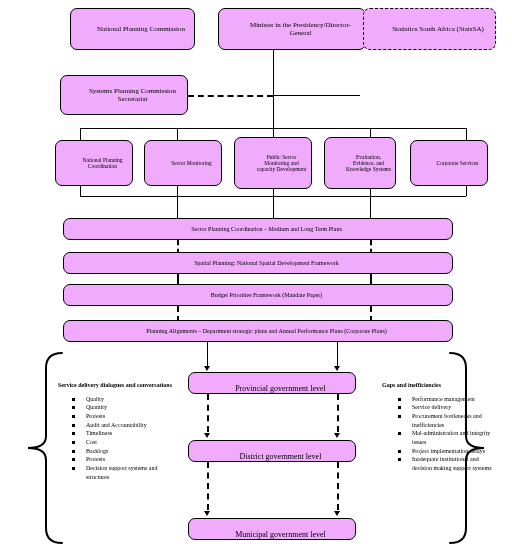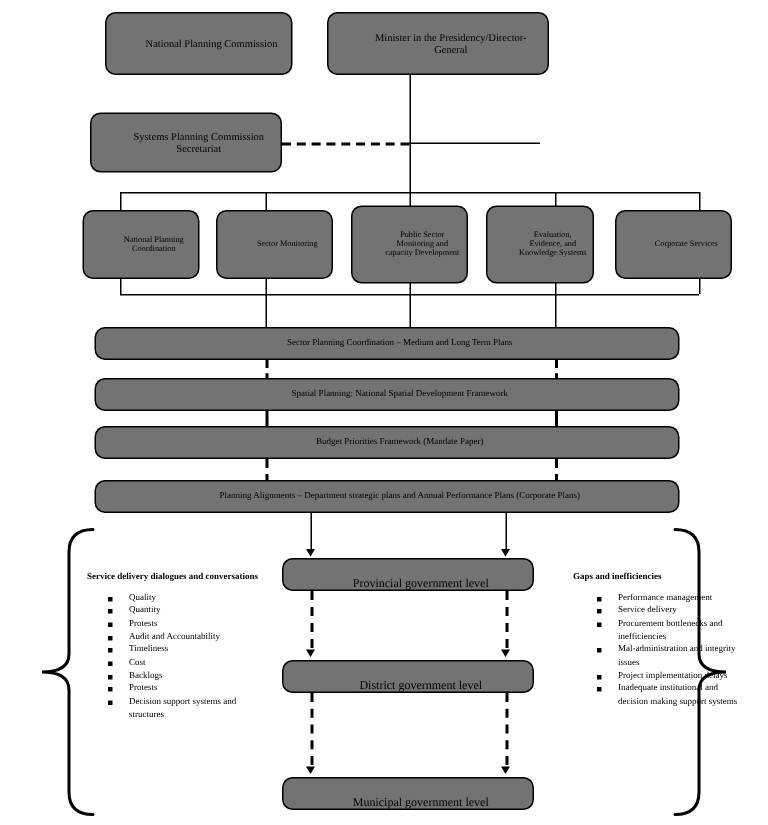--- a/index.html
+++ b/index.html
@@ -16,21 +16,21 @@
     width: 512px;
     height: 550px;
     background: #ffffff;
     overflow: hidden;
   }
   .box {
     position: absolute;
     box-sizing: border-box;
     border: 1px solid #000000;
     border-radius: 7px;
-    background: #737373;
+    background: #f0abfc;
     display: flex;
     align-items: center;
     justify-content: center;
     text-align: center;
     line-height: 1.15;
     z-index: 3;
     padding-left: 17px;
   }
   .box.dashed {
     border-style: dashed;
@@ -120,20 +120,23 @@
 <div id="canvas">
 
   <div class="box t7" style="left:70px; top:8px; width:125px; height:42px;">
     <span>National Planning Commission</span>
   </div>
 
   <div class="box t7" style="left:218px; top:8px; width:148px; height:42px;">
     <span>Minister in the Presidency/Director-General</span>
   </div>
 
+  <div class="box dashed t7" style="left:363px; top:8px; width:133px; height:42px;">
+    <span>Statistics South Africa (StatsSA)</span>
+  </div>
 
   <div class="ln vln" style="left:273px; top:50px; height:78px;"></div>
 
   <div class="box t7" style="left:60px; top:75px; width:128px; height:40px;">
     <span>Systems Planning Commission Secretariat</span>
   </div>
 
 
   <div class="dashh thick" style="left:188px; top:95px; width:85px;"></div>
 

